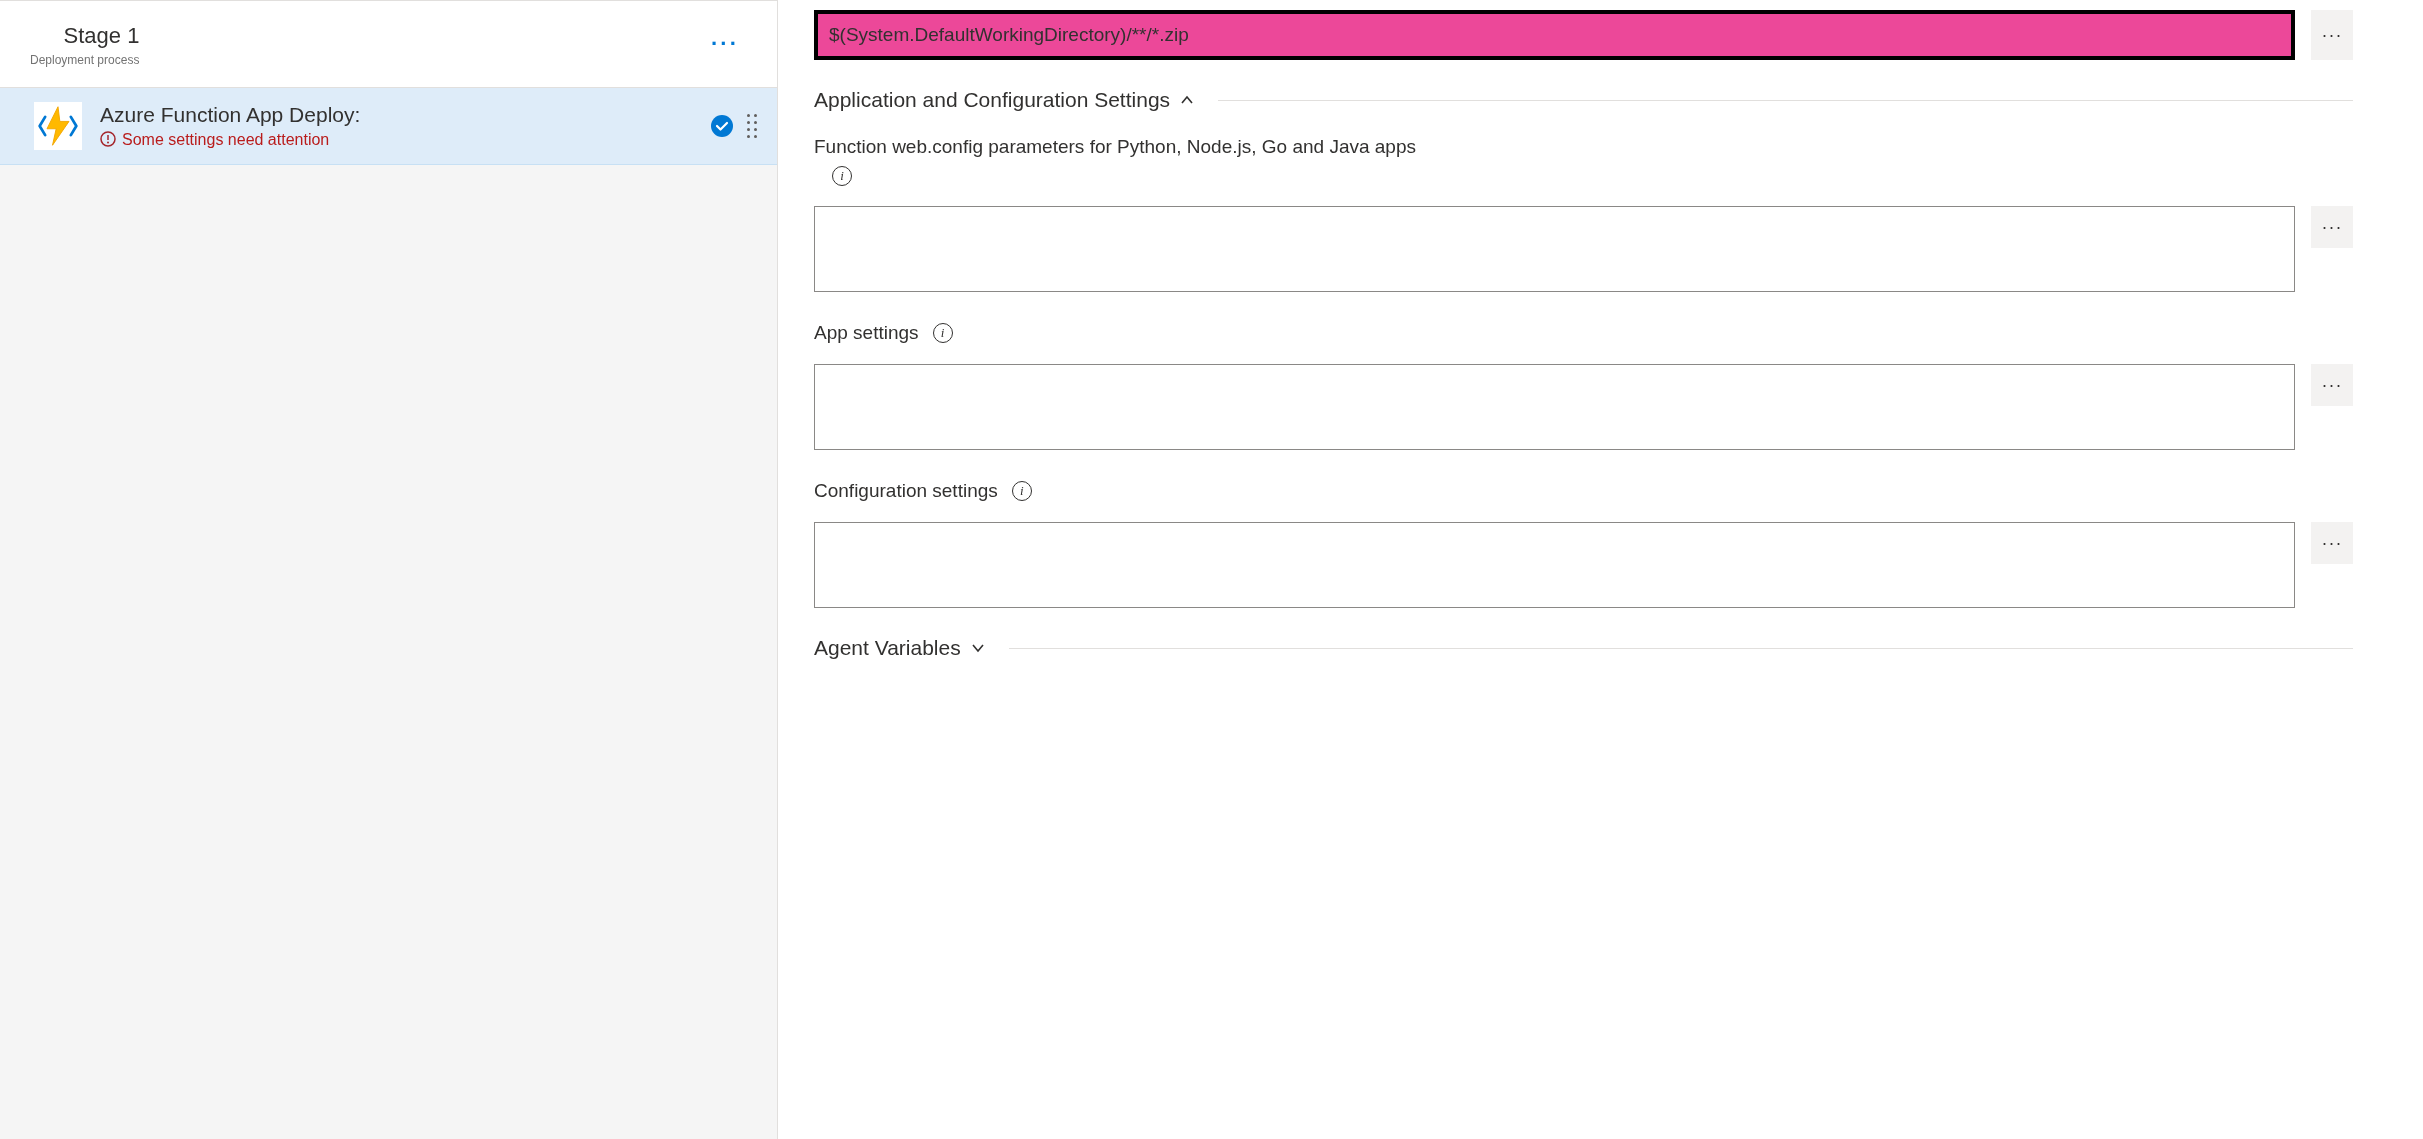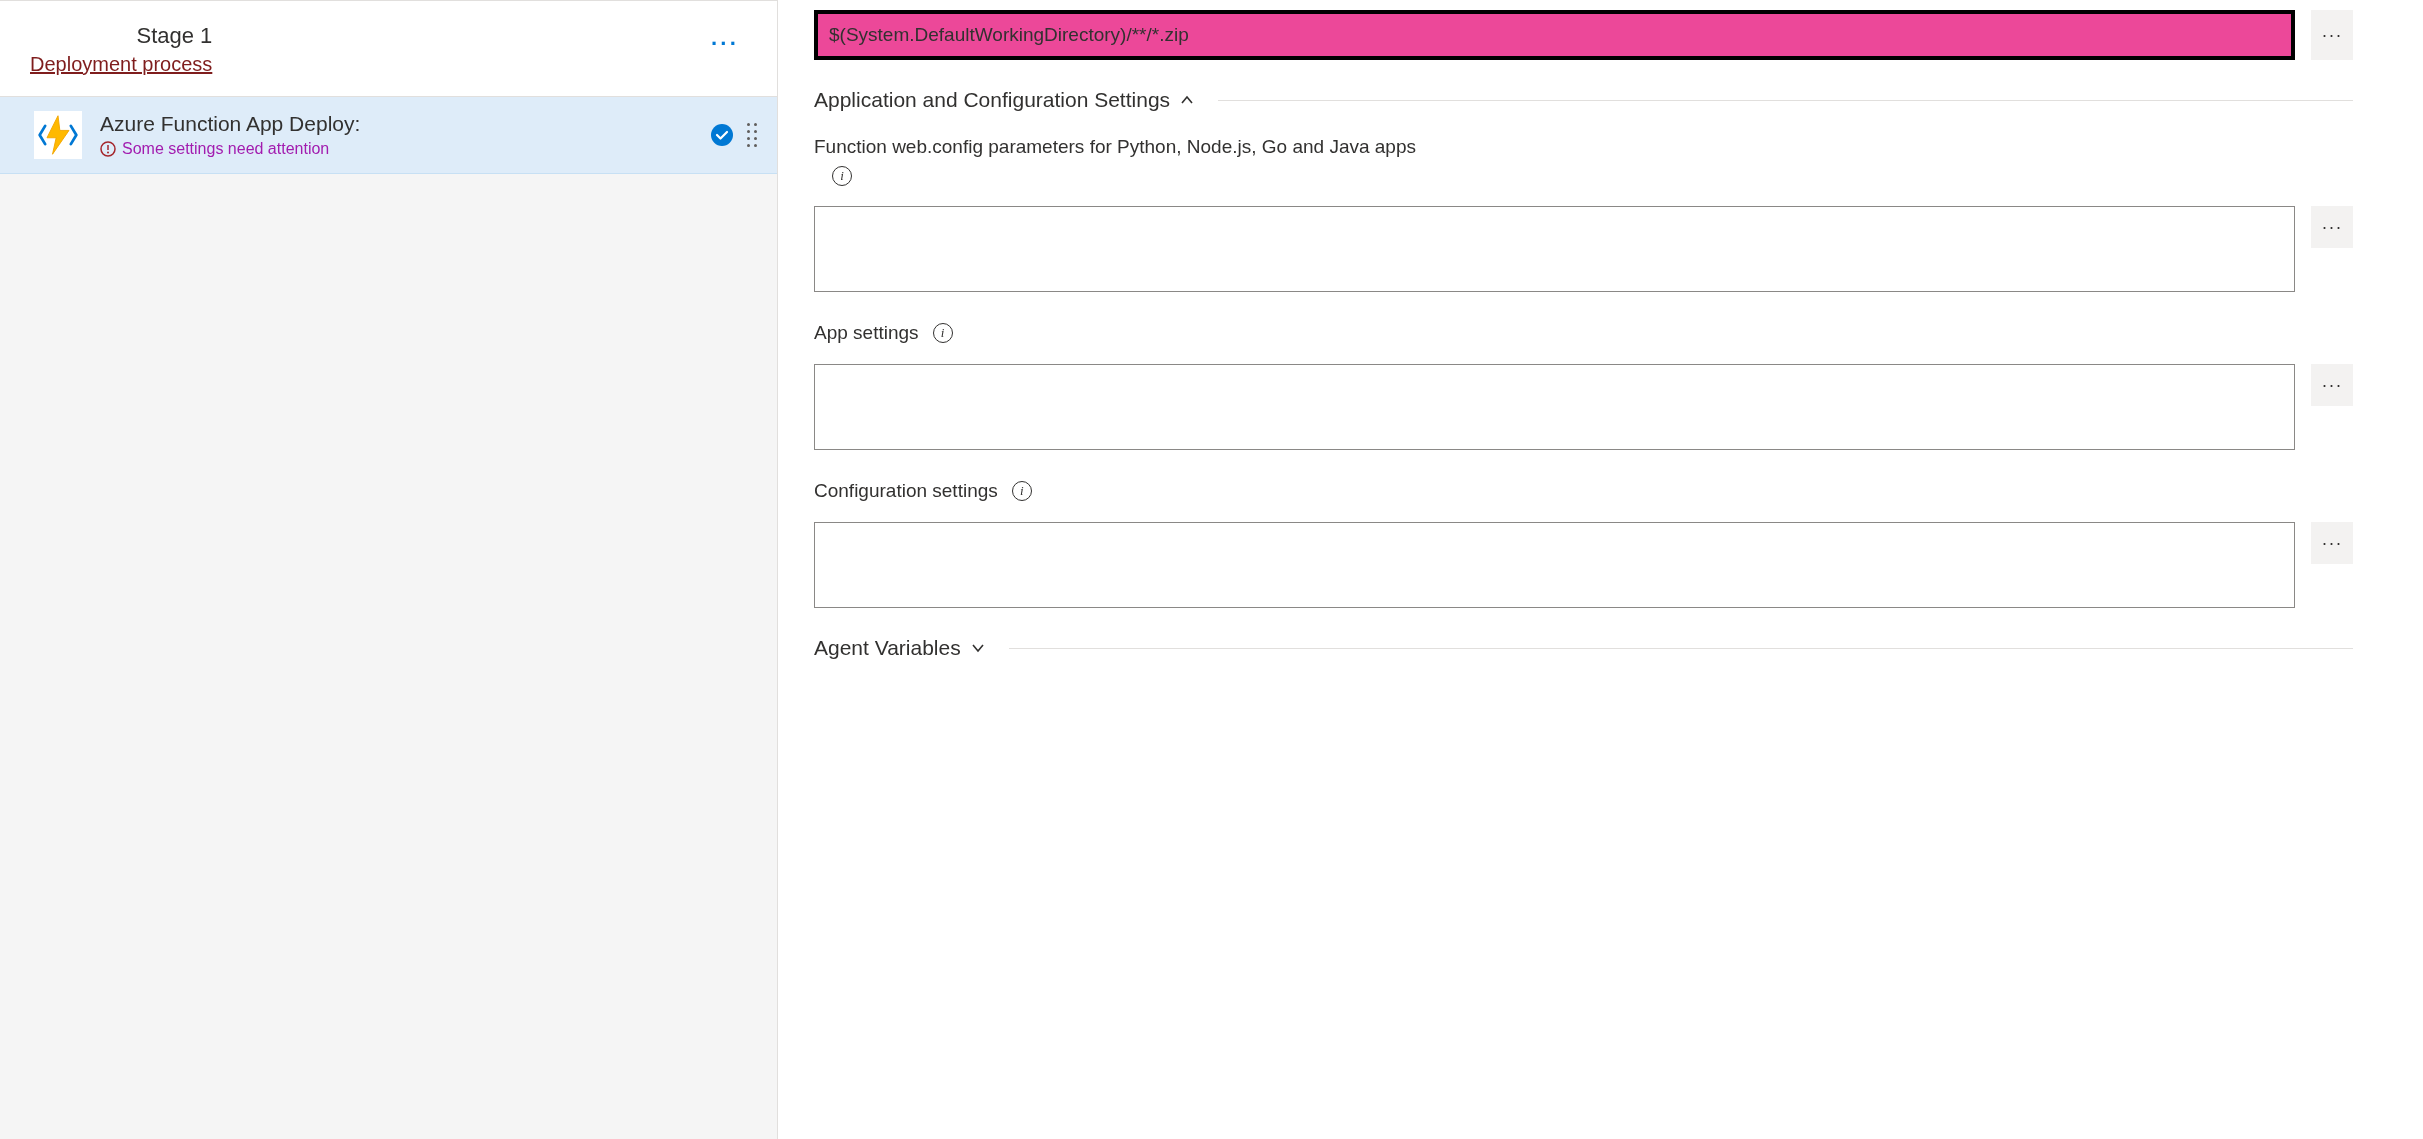--- a/index.html
+++ b/index.html
@@ -33,24 +33,23 @@
       justify-content: space-between;
       align-items: flex-start;
       text-align: right;
     }
     .stage-title {
       font-size: 22px;
       font-weight: 400;
       color: #323130;
     }
     .stage-subtitle {
-      font-size: 20px;
-      color: #7f1d1d;
+      font-size: 12px;
+      color: #737373;
       margin-top: 4px;
-      text-decoration: underline;
     }
     .more-dots {
       color: #0078d4;
       font-size: 22px;
       letter-spacing: 2px;
       font-weight: bold;
       cursor: pointer;
       padding: 8px;
     }
     .job-header {
@@ -115,23 +114,22 @@
     }
     .task-content {
       flex: 1;
     }
     .task-title {
       font-size: 21px;
       color: #323130;
     }
     .task-warning {
       display: flex;
-      align-items: center;
       gap: 6px;
-      color: #a21caf;
+      color: #b91c1c;
       font-size: 16px;
       margin-top: 4px;
     }
     .task-actions {
       display: flex;
       align-items: center;
       gap: 14px;
     }
     .check-circle {
       width: 22px;

